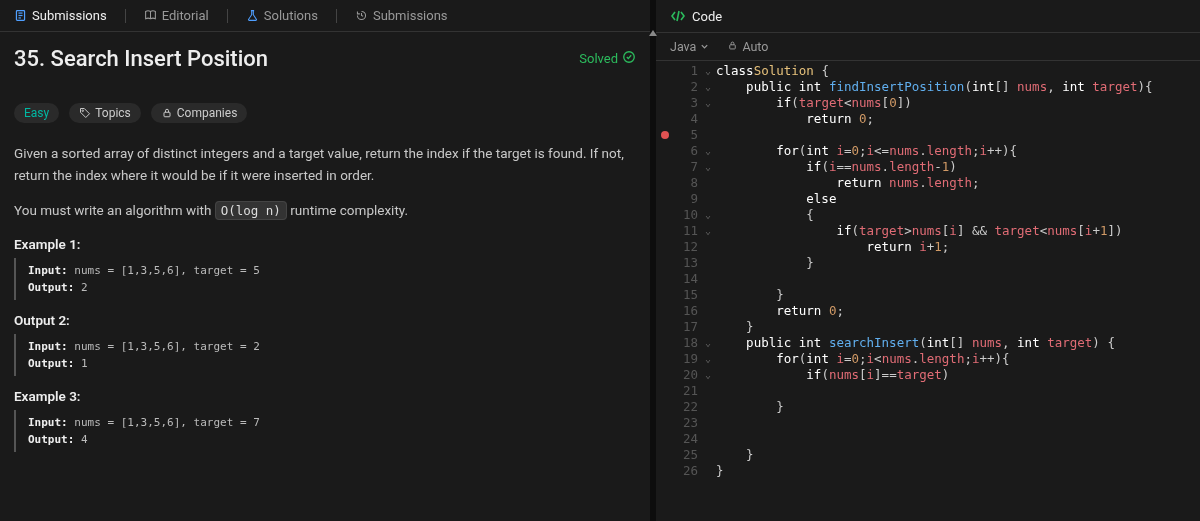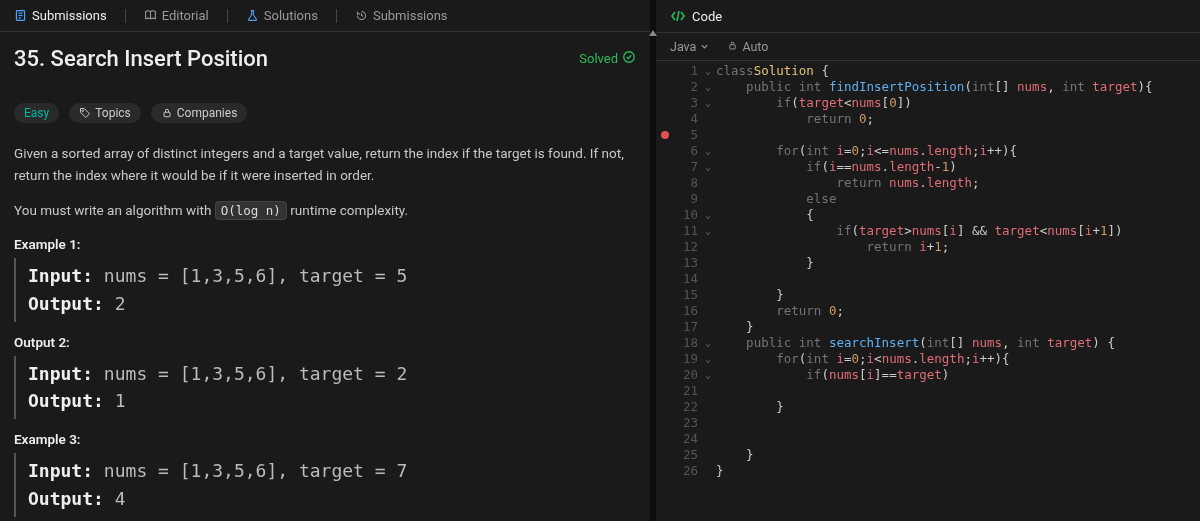--- a/index.html
+++ b/index.html
@@ -55,21 +55,21 @@
   .desc { font-size:13.5px; line-height:1.6; color:#c8c8c8; margin-bottom:14px; }
   .code-inline {
     font-family:ui-monospace,Menlo,Consolas,monospace;
     background:#333; padding:1px 5px; border-radius:4px;
     border:1px solid #444; font-size:12.5px; color:#ddd;
   }
   .example-title { font-weight:600; color:#eee; margin:12px 0 6px; font-size:13.5px; }
   .example-block {
     border-left:2px solid #555; padding:4px 0 4px 12px;
     font-family:ui-monospace,Menlo,Consolas,monospace;
-    font-size:18px; line-height:1.55; color:#bbb; margin-bottom:10px;
+    font-size:11px; line-height:1.55; color:#bbb; margin-bottom:10px;
   }
   .example-block b { color:#eee; font-weight:600; }
 
   
   .code-header {
     display:flex; align-items:center; gap:6px;
     padding:8px 14px;
     border-bottom:1px solid #333;
     color:#eee; font-size:13px;
   }
@@ -97,21 +97,21 @@
     width:8px; height:8px; background:#e05252; border-radius:50%;
     display:inline-block; margin-top:4px;
   }
   .gutter-ln {
     width:26px; text-align:right; color:#555; padding-right:2px; user-select:none;
   }
   .gutter-fold { width:16px; text-align:center; color:#666; user-select:none; font-size:10px; }
   .code-txt { white-space:pre; color:#ccc; }
 
   
-  .kw { color:#737373; }
+  .kw { color:#ffffff; }
   .fn { color:#61afef; }
   .ty { color:#e5c07b; }
   .nm { color:#d19a66; }
   .id { color:#e06c75; }
 </style>
 </head>
 <body>
 
 <div class="root">
 

